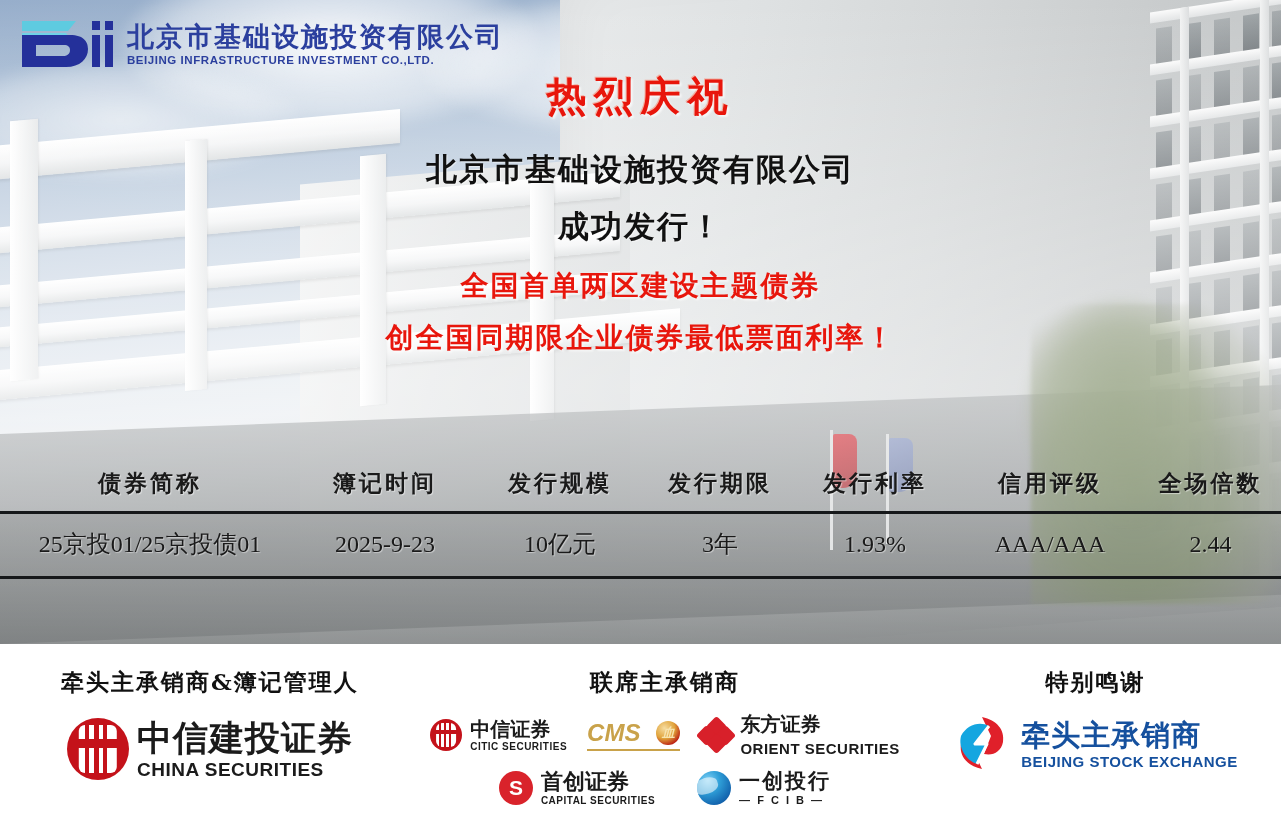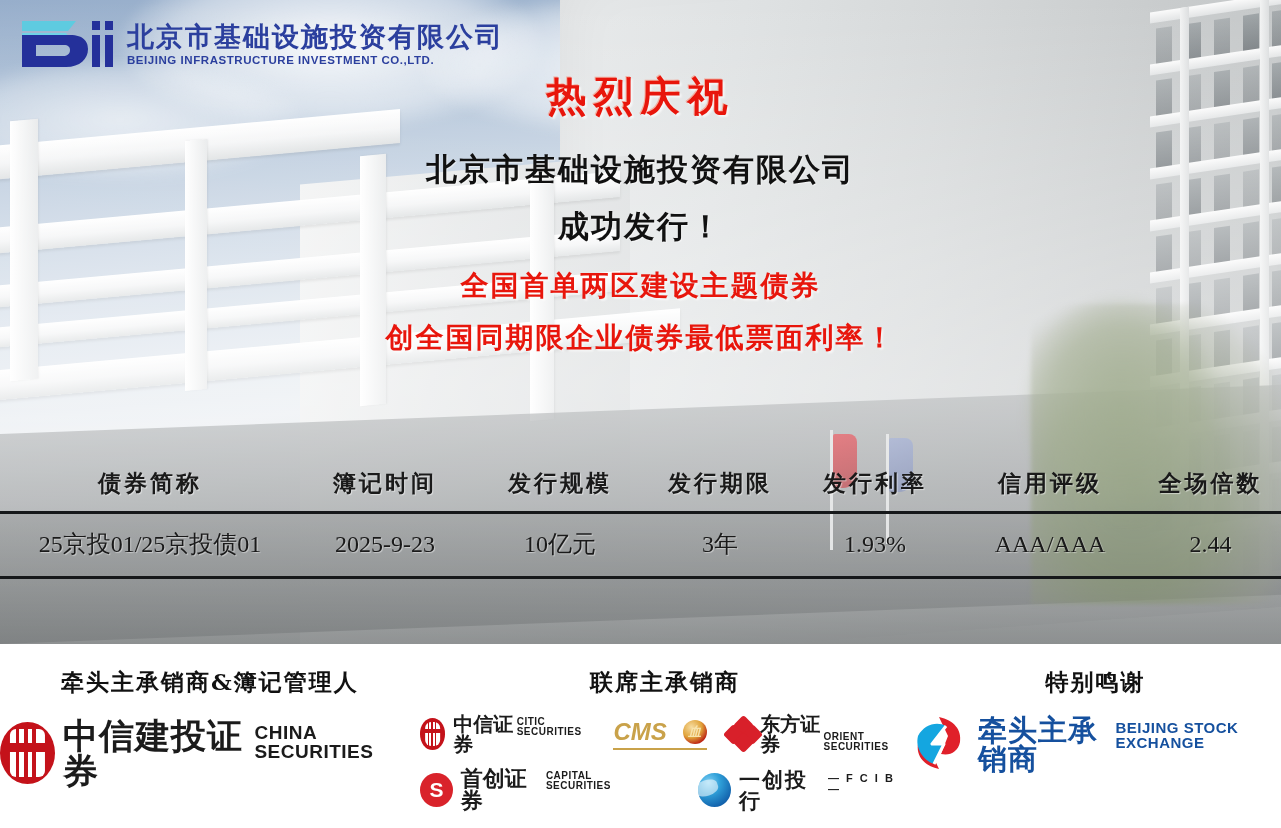--- a/index.html
+++ b/index.html
@@ -208,21 +208,21 @@
   .fcol-c{ width:371px; }
   .fhead{
     font-family:"DejaVu Serif", serif;
     font-size:23px; font-weight:bold; color:#111; letter-spacing:2px;
     text-align:center; margin-top:23px;
   }
   .logos-row{ display:flex; align-items:center; justify-content:center; gap:22px; }
 
   
   .lg{ display:flex; align-items:center; gap:8px; }
-  .lg-txt{ display:flex; flex-direction:row; line-height:1; }
+  .lg-txt{ display:flex; flex-direction:column; line-height:1; }
   .lg-cn{ font-family:"Liberation Sans", sans-serif; font-weight:bold; color:#1b1b1b; }
   .lg-en{ font-family:"Liberation Sans", sans-serif; font-weight:bold; color:#1b1b1b; letter-spacing:.5px; }
 
   
   .citic-mark{ position:relative; border-radius:50%; background:#c4121a; }
   .citic-mark::before{
     content:""; position:absolute; left:50%; top:12%; transform:translateX(-50%);
     width:62%; height:76%;
     border-radius:6px;
     background:
@@ -496,21 +496,21 @@
 
       <div class="lg">
         <div class="orient-mark" style="width:32px;height:30px;">
           <i style="left:9px;  top:-1px; width:15px;height:15px;transform:rotate(45deg);"></i>
           <i style="left:-1px; top:8px;  width:15px;height:15px;transform:rotate(45deg);"></i>
           <i style="left:18px; top:8px;  width:15px;height:15px;transform:rotate(45deg);"></i>
           <i style="left:9px;  top:16px; width:15px;height:15px;transform:rotate(45deg);"></i>
         </div>
         <div class="lg-txt">
           <div class="lg-cn" style="font-size:20px;">东方证券</div>
-          <div class="lg-en" style="font-size:10px;margin-top:18px;">ORIENT SECURITIES</div>
+          <div class="lg-en" style="font-size:15px;margin-top:7px;">ORIENT SECURITIES</div>
         </div>
       </div>
     </div>
 
     <div class="logos-row" style="margin-top:14px; gap:42px;">
 
       <div class="lg">
         <div class="cap-mark" style="width:34px;height:34px;font-size:21px;">S</div>
         <div class="lg-txt">
           <div class="lg-cn" style="font-size:22px;">首创证券</div>

